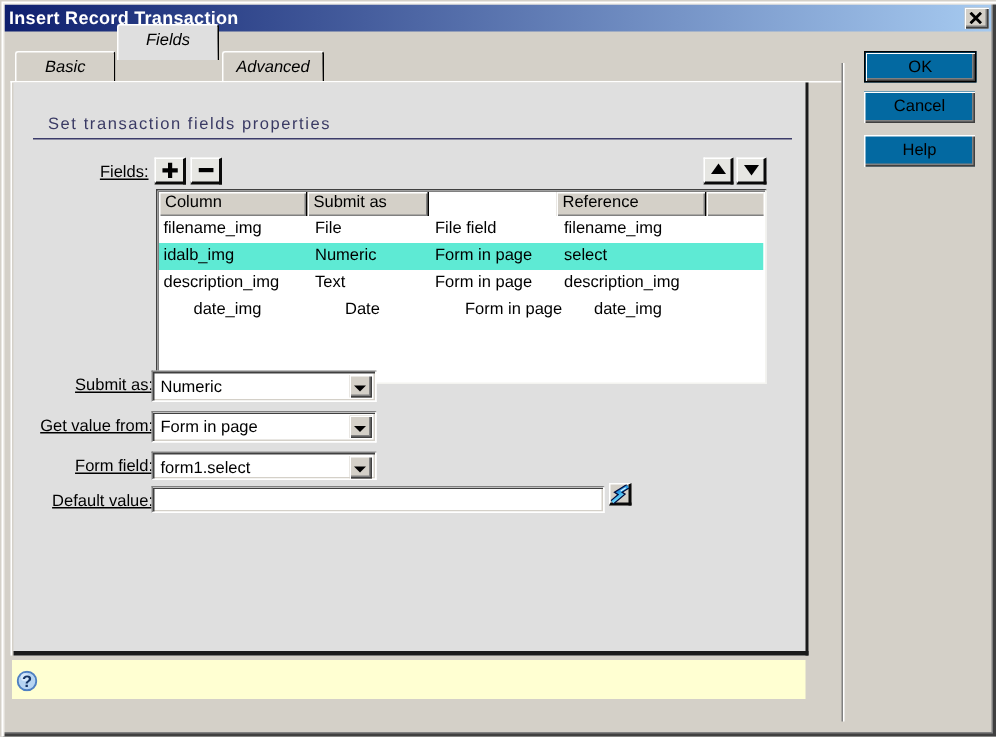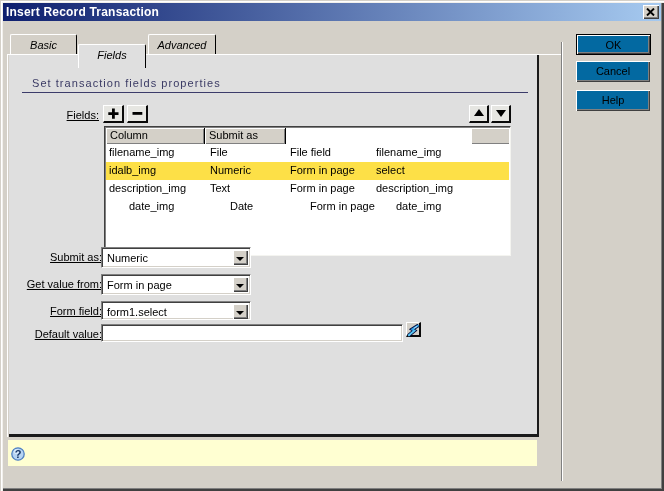--- a/index.html
+++ b/index.html
@@ -136,21 +136,21 @@
   <div class="abs closebtn">
     <svg style="position:absolute; left:3px; top:3px;" width="9" height="8" viewBox="0 0 9 8">
       <path d="M1 0.5 L8 7.5 M8 0.5 L1 7.5" stroke="#000" stroke-width="1.9"></path>
     </svg>
   </div>
 
   <div class="abs tab" style="left:10px; top:34px; width:67px; height:21px; line-height:20px;">Basic</div>
   <div class="abs tab" style="left:148px; top:34px; width:68px; height:21px; line-height:20px;">Advanced</div>
   <div class="abs paneltopline"></div>
   <div class="abs panelleftline"></div>
-  <div class="abs tab" style="left:78px; top:44px; width:68px; height:24px; line-height:21px; background:#dfdfdf; z-index:5;">Fields</div>
+  <div class="abs tab" style="left:78px; top:16px; width:68px; height:24px; line-height:21px; background:#dfdfdf; z-index:5;">Fields</div>
 
   <div class="abs subpanel"></div>
 
   <div class="abs heading">Set transaction fields properties</div>
   <div class="abs headrule"></div>
 
   <div class="abs lbl" style="left:30px; top:109px; width:69px;">Fields:</div>
   <div class="abs mini" style="left:103px; top:105px; width:21px; height:18px;"><svg width="18" height="14" viewBox="0 0 18 14">
       <path d="M8 2.5h2.8v3.7h3.7v2.8h-3.7v3.7H8V9H4.3V6.2H8z" fill="#000"></path>
     </svg></div>
@@ -161,28 +161,29 @@
       <path d="M8 3l5 7H3z" fill="#000"></path>
     </svg></div>
   <div class="abs mini" style="left:491px; top:105px; width:20px; height:18px;"><svg width="16" height="14" viewBox="0 0 16 14">
       <path d="M8 11L3 4h10z" fill="#000"></path>
     </svg></div>
 
   <div class="abs listbox">
     <div style="position:absolute; left:1px; top:1px; width:403px; height:110px; overflow:hidden;">
       <div class="hcell" style="left:0px; width:99px;">Column</div>
       <div class="hcell" style="left:99px; width:81px;">Submit as</div>
+      <div class="hcell" style="left:265px; width:100px;">Reference</div>
       <div class="hcell" style="left:365px; width:40px; border-right:none;">&nbsp;</div>
       <div class="trow" style="top:16px;">
         <span class="c" style="left:3px;">filename_img</span>
         <span class="c" style="left:104px;">File</span>
         <span class="c" style="left:184px;">File field</span>
         <span class="c" style="left:270px;">filename_img</span>
       </div>
-      <div class="trow" style="top:34px; background:#fde047;">
+      <div class="trow" style="top:34px; background:#5eead4;">
         <span class="c" style="left:3px;">idalb_img</span>
         <span class="c" style="left:104px;">Numeric</span>
         <span class="c" style="left:184px;">Form in page</span>
         <span class="c" style="left:270px;">select</span>
       </div>
       <div class="trow" style="top:52px;">
         <span class="c" style="left:3px;">description_img</span>
         <span class="c" style="left:104px;">Text</span>
         <span class="c" style="left:184px;">Form in page</span>
         <span class="c" style="left:270px;">description_img</span>

